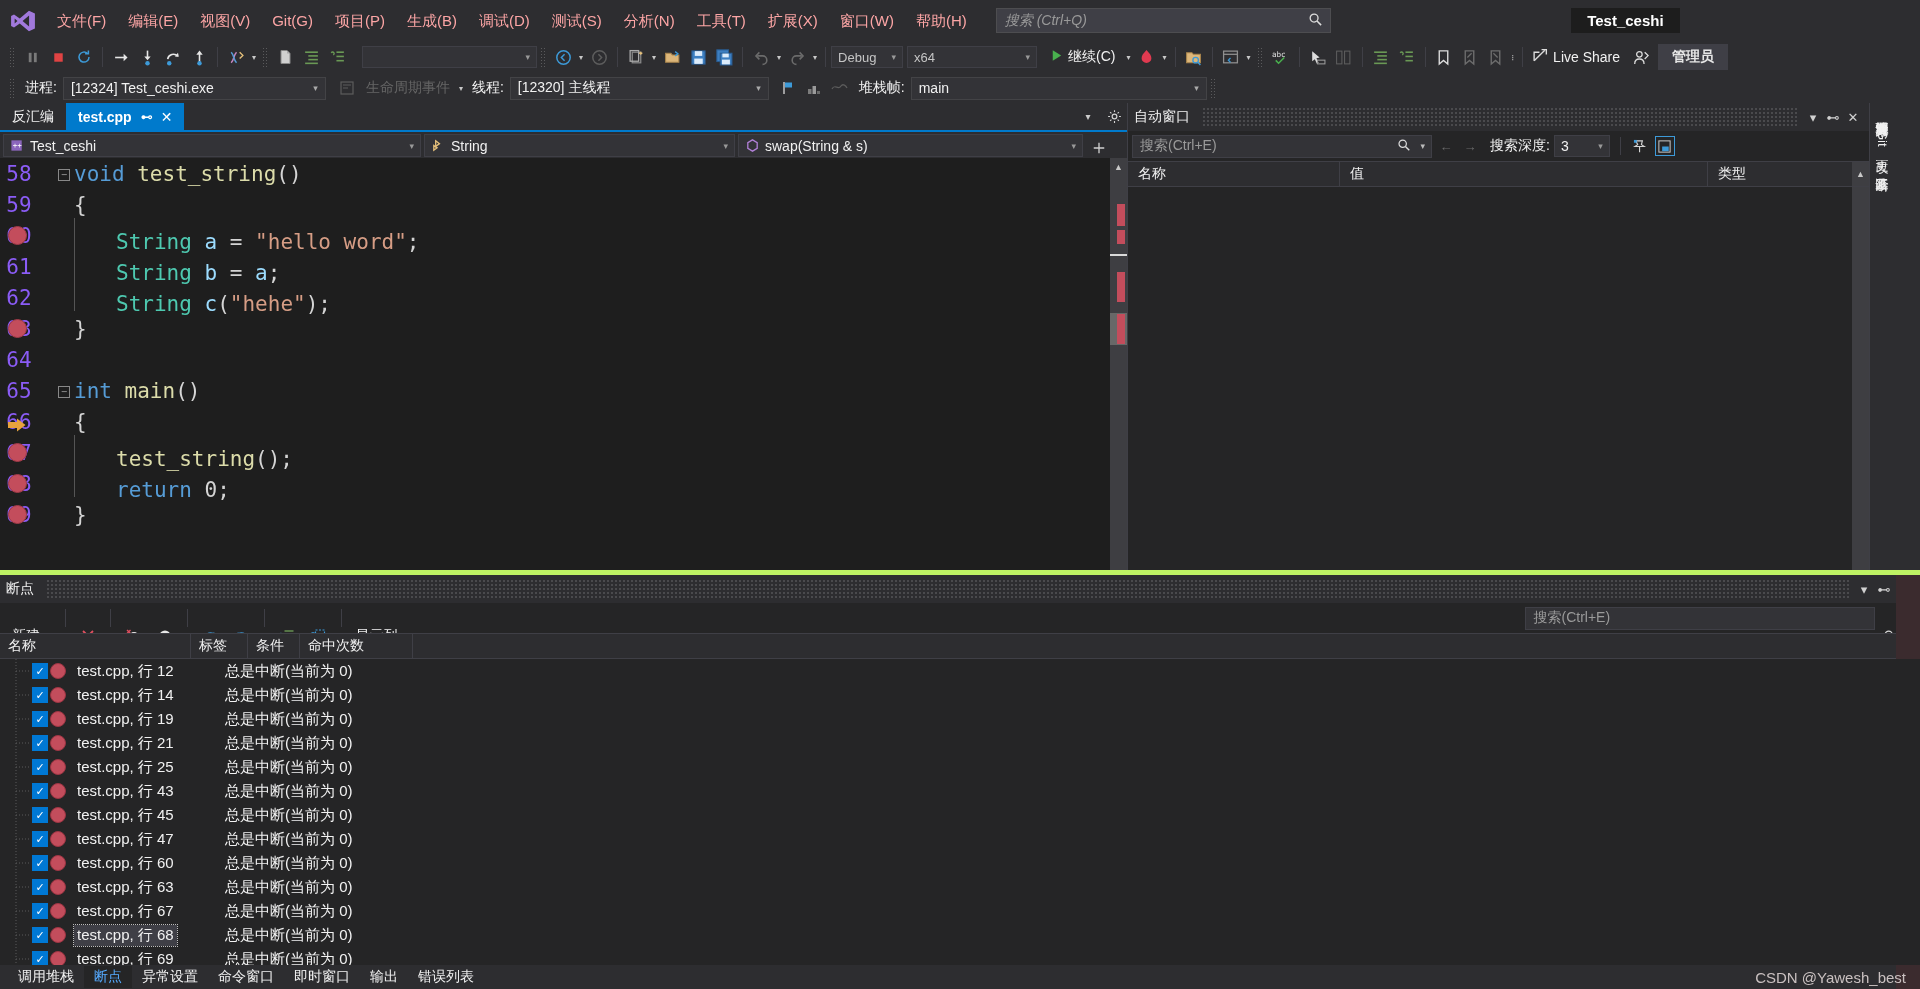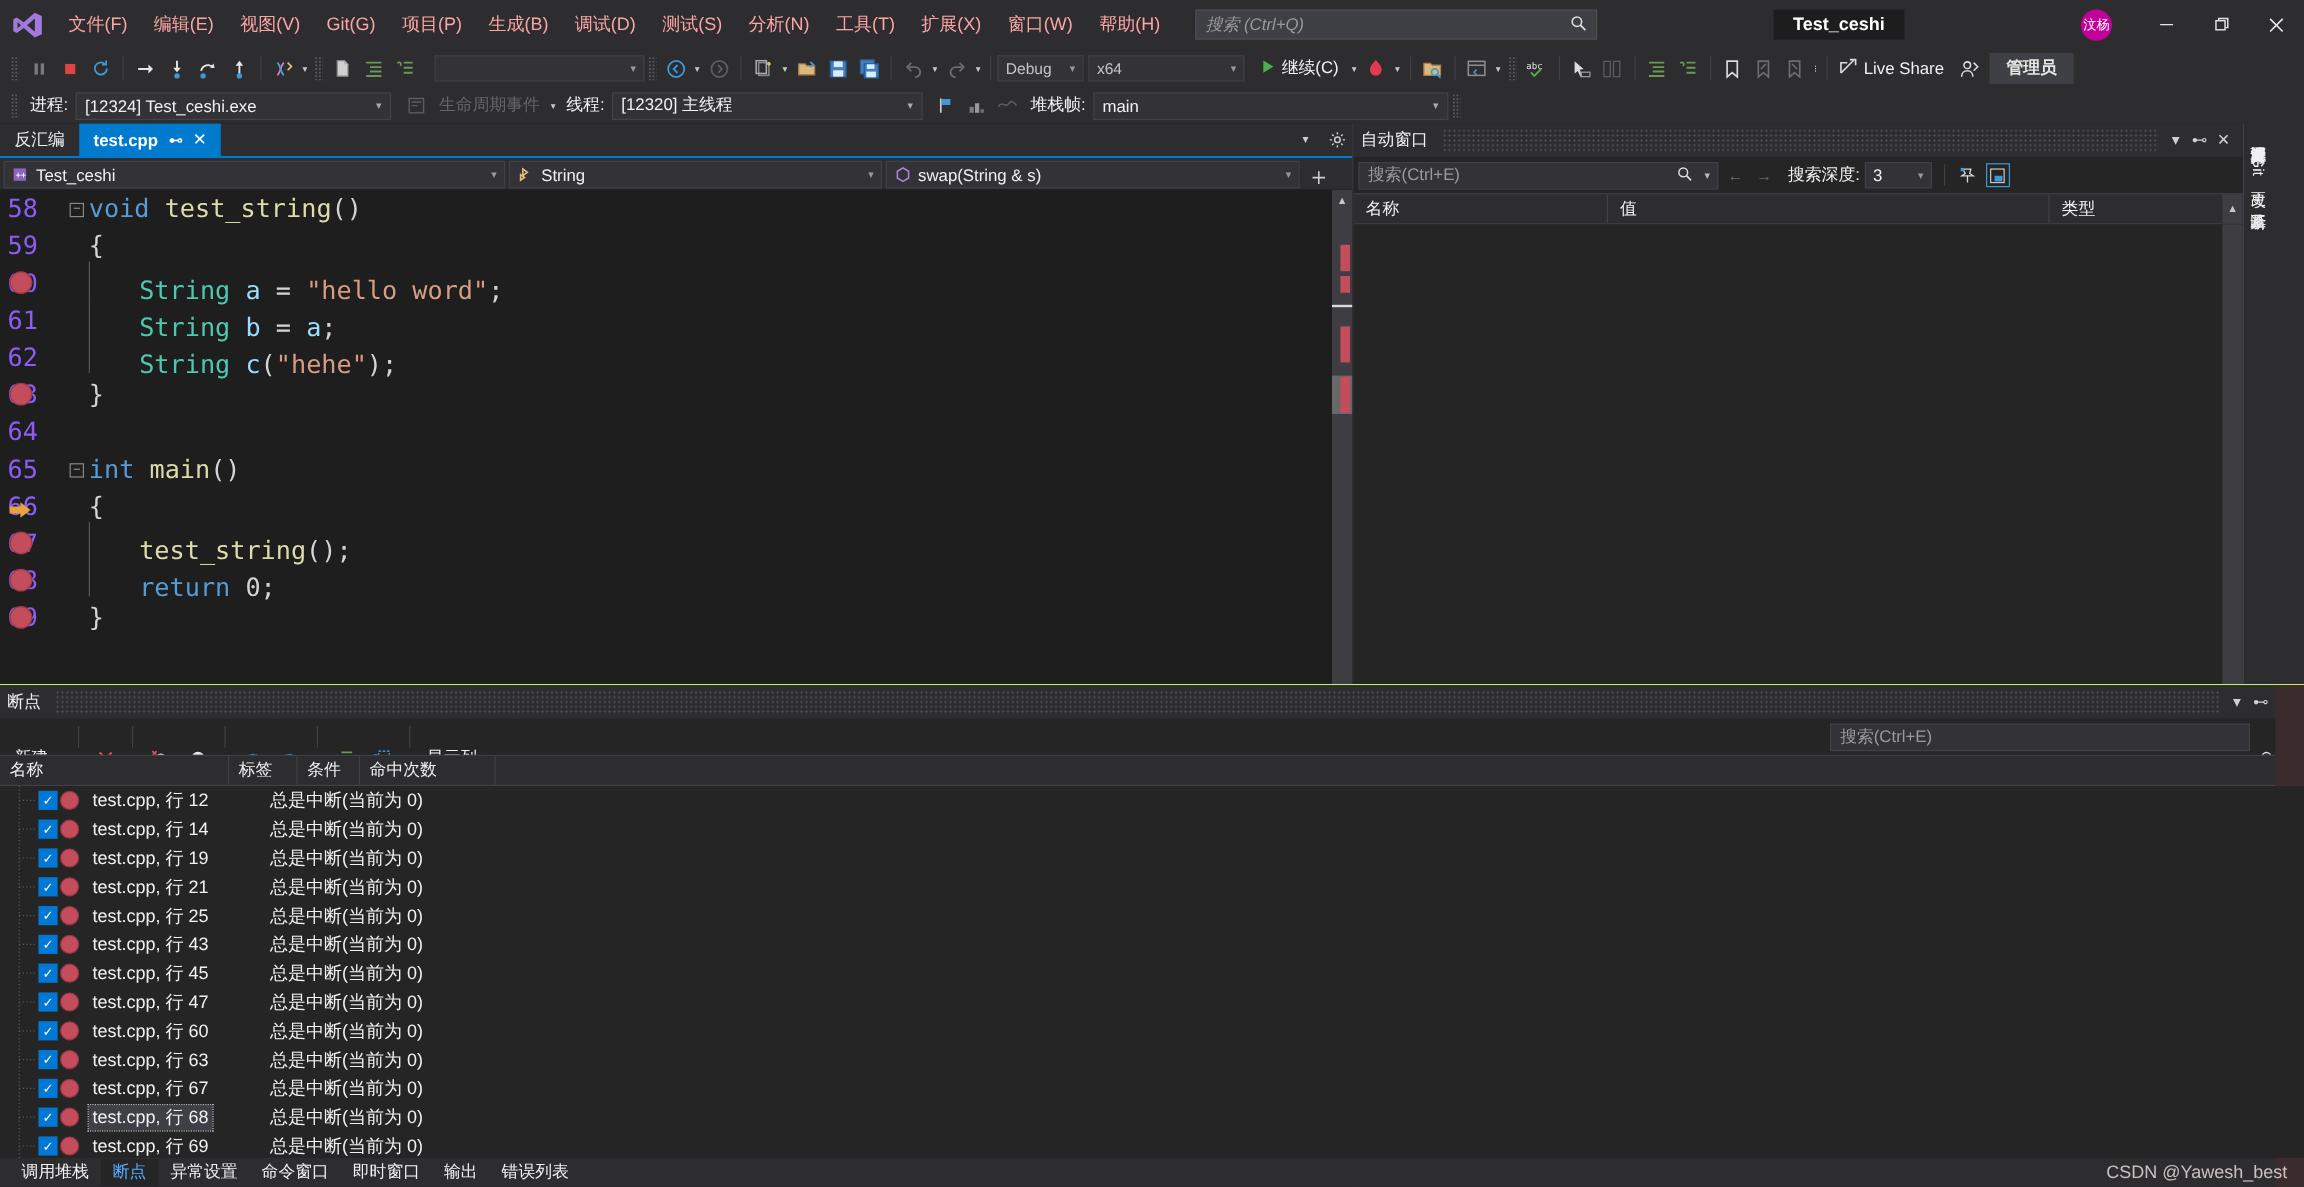--- a/index.html
+++ b/index.html
@@ -111,21 +111,21 @@
   .grid-hd .c{ padding:3px 10px; border-right:1px solid #3f3f46;}
   .grid-body{ flex:1; background:#252526; position:relative;}
 
   
   .vtabs{ width:24px; background:#2d2d30; display:flex; flex-direction:column; align-items:center;
           border-left:1px solid #3f3f46;}
   .vtab{ writing-mode:vertical-rl; font-size:13px; color:#f1f1f1; padding:9px 4px; white-space:nowrap;}
 
   
   .bottom{ position:absolute; left:0; bottom:0; width:1920px; height:419px; background:#252526;
-           display:flex; flex-direction:column; border-top:1px solid #bef264; }
+           display:flex; flex-direction:column; border-top:5px solid #bef264; }
   .bp-toolbar{ height:30px; display:flex; align-items:center; padding:0 6px; background:#252526; gap:2px;}
   .btb{ height:24px;display:flex;align-items:center;padding:0 6px;font-size:14px;color:#f1f1f1;margin-top:36px;}
   .bsep{ width:1px;height:18px;background:#3f3f46;margin:0 6px;}
   .bp-search{ margin-left:auto; width:350px;height:23px;background:#333337;border:1px solid #3f3f46;
               display:flex;align-items:center;padding:0 7px;font-size:14px;color:#9a9a9a;}
   .bp-grid-hd{ height:26px;display:flex;background:#2d2d30;border-top:1px solid #3f3f46;border-bottom:1px solid #3f3f46;
                font-size:14px;color:#f1f1f1;}
   .bp-grid-hd .c{ padding:3px 8px;border-right:1px solid #3f3f46;}
   .bp-list{ flex:1; overflow:hidden; position:relative; background:#252526;}
   .bprow{ height:24px; display:flex; align-items:center; font-size:15px; color:#f1f1f1; position:relative;}
@@ -173,40 +173,20 @@
       <span class="mag">
         <svg width="15" height="15" viewBox="0 0 16 16">
             <circle cx="6.5" cy="6.5" r="4.2" fill="none" stroke="#ddd" stroke-width="1.4"></circle>
             <line x1="9.6" y1="9.6" x2="14" y2="14" stroke="#ddd" stroke-width="1.6"></line>
           </svg>
       </span>
     </div>
     <div class="title-center">
       <div class="sol-name">Test_ceshi</div>
     </div>
-    <div class="title-right">
-      <div class="avatar">汶杨</div>
-      <div class="wbtn">
-        <svg width="13" height="13" viewBox="0 0 12 12">
-            <line x1="1" y1="6" x2="11" y2="6" stroke="#e6e6e6" stroke-width="1.1"></line>
-          </svg>
-      </div>
-      <div class="wbtn">
-        <svg width="13" height="13" viewBox="0 0 12 12">
-            <rect x="1.5" y="3" width="7" height="7" fill="none" stroke="#e6e6e6" stroke-width="1.1"></rect>
-            <path d="M3.6 3V1.3h7v7H8.8" fill="none" stroke="#e6e6e6" stroke-width="1.1"></path>
-          </svg>
-      </div>
-      <div class="wbtn close">
-        <svg width="14" height="14" viewBox="0 0 12 12">
-            <line x1="1.5" y1="1.5" x2="10.5" y2="10.5" stroke="#e6e6e6" stroke-width="1.2"></line>
-            <line x1="10.5" y1="1.5" x2="1.5" y2="10.5" stroke="#e6e6e6" stroke-width="1.2"></line>
-          </svg>
-      </div>
-    </div>
   </div>
 
   <div class="toolbar">
     <div class="grip"></div>
     <div class="tbtn">
       <svg width="15" height="15" viewBox="0 0 16 16">
           <rect x="4" y="3" width="3" height="10" fill="#7a7a7a"></rect>
           <rect x="9.5" y="3" width="3" height="10" fill="#7a7a7a"></rect>
         </svg>
     </div>

